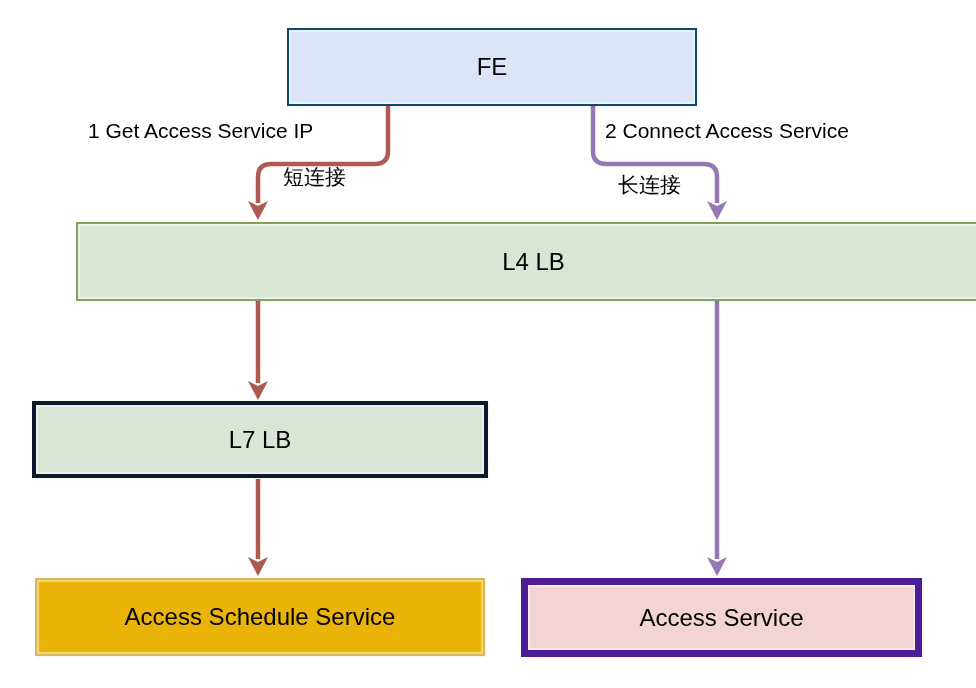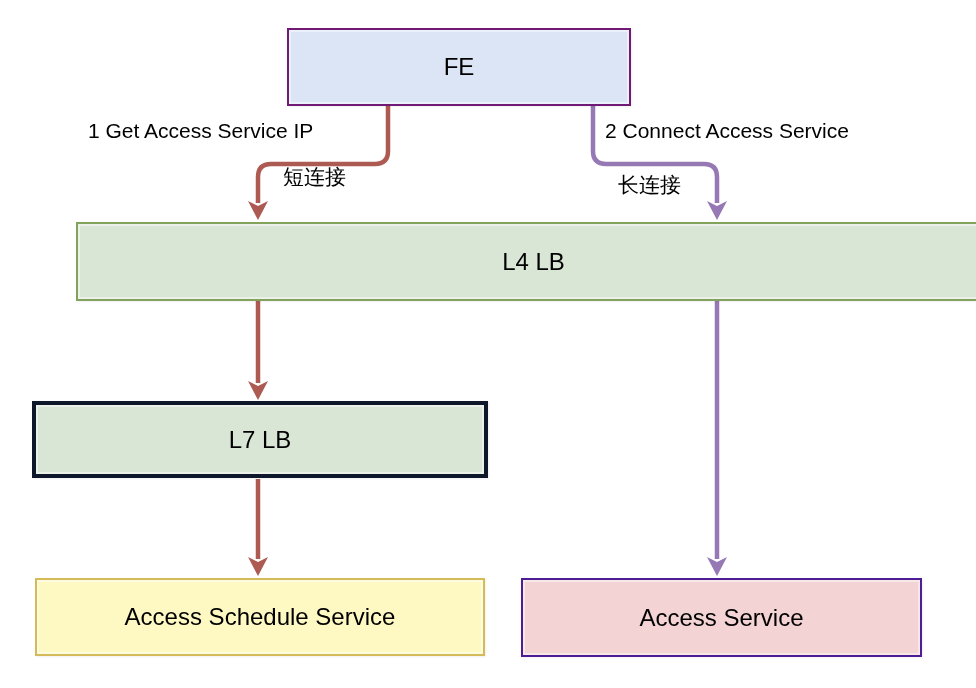--- a/index.html
+++ b/index.html
@@ -25,44 +25,44 @@
     position: absolute;
     display: flex;
     align-items: center;
     justify-content: center;
     box-sizing: border-box;
     font-size: 24px;
     color: #000000;
     box-shadow: inset 0 0 0 2px rgba(255,255,255,0.45), 1px 1px 2px rgba(0,0,0,0.06);
   }
   .node-fe {
-    left: 287px; top: 28px; width: 344px; height: 78px;
+    left: 287px; top: 28px; width: 410px; height: 78px;
     background: #dbe5f6;
-    border: 2px solid #701a75;
+    border: 2px solid #0c4a6e;
   }
   .node-l4lb {
     left: 32px; top: 222px; width: 915px; height: 79px;
     background: #dae6d5;
     border: 2px solid #82a35c;
     margin-left: 44px;
   }
   .node-l7lb {
     left: 32px; top: 401px; width: 456px; height: 77px;
     background: #dae6d5;
     border: 4px solid #0f172a;
   }
   .node-schedule {
     left: 35px; top: 578px; width: 450px; height: 78px;
-    background: #fef9c3;
+    background: #eab308;
     border: 2px solid #d4ba59;
   }
   .node-access {
     left: 521px; top: 578px; width: 401px; height: 79px;
     background: #f3d3d3;
-    border: 2px solid #4c1d95;
+    border: 7px solid #4c1d95;
   }
   .edge-label {
     position: absolute;
     font-size: 21px;
     color: #000000;
     white-space: nowrap;
   }
   .lbl-get-ip    { left: 88px;  top: 119px; width: 292px; text-align: left; }
   .lbl-short     { left: 283px; top: 163px; }
   .lbl-connect   { left: 605px; top: 119px; width: 297px; text-align: left; }

